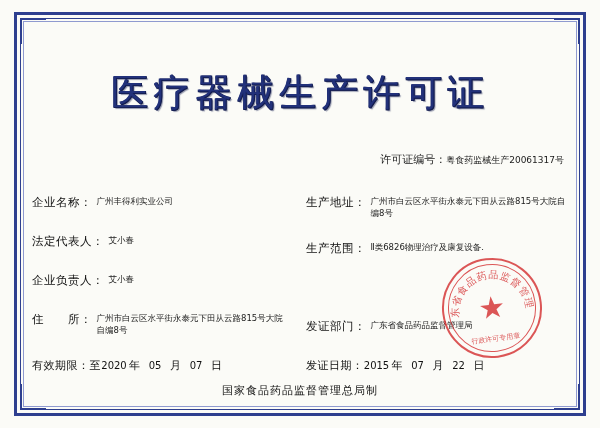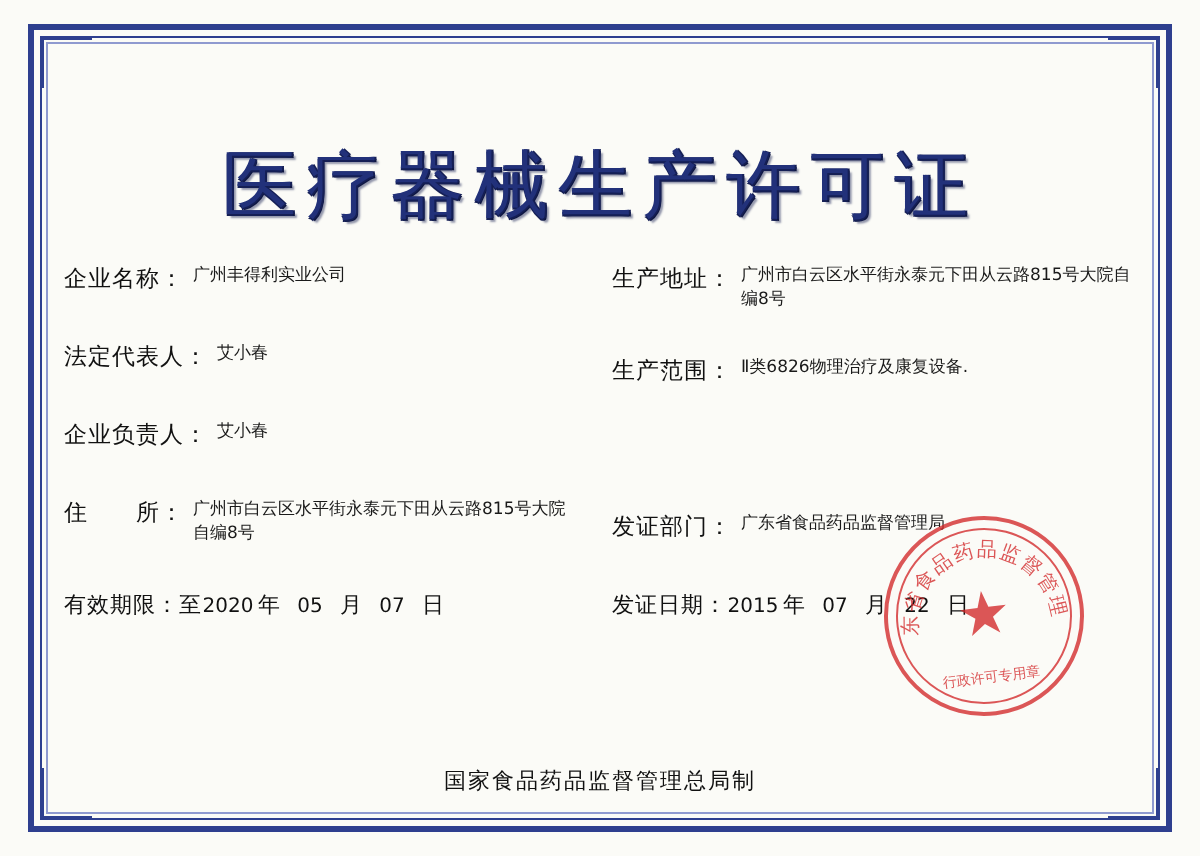--- a/index.html
+++ b/index.html
@@ -91,21 +91,21 @@
     color: #1b1b1b;
   }
   .cert-no .label {
     font-size: 11px;
   }
   .cert-no .value {
     font-size: 9px;
   }
 
   .fields {
-    margin-top: 14px;
+    margin-top: 28px;
     display: flex;
     gap: 0;
   }
   .col {
     width: 50%;
     box-sizing: border-box;
   }
   .col.left { padding-right: 10px; }
   .col.right { padding-left: 6px; }
 
@@ -226,20 +226,23 @@
   <div class="border-hair"></div>
   <div class="corner tl"></div>
   <div class="corner tr"></div>
   <div class="corner bl"></div>
   <div class="corner br"></div>
 
   <div class="content">
 
     <div class="title">医疗器械生产许可证</div>
 
+    <div class="cert-no">
+      <span class="label">许可证编号：</span><span class="value">粤食药监械生产20061317号</span>
+    </div>
 
     <div class="fields">
 
       <div class="col left">
 
         <div class="row">
           <span class="key">企业名称</span>
           <span class="colon">：</span>
           <span class="val">广州丰得利实业公司</span>
         </div>

